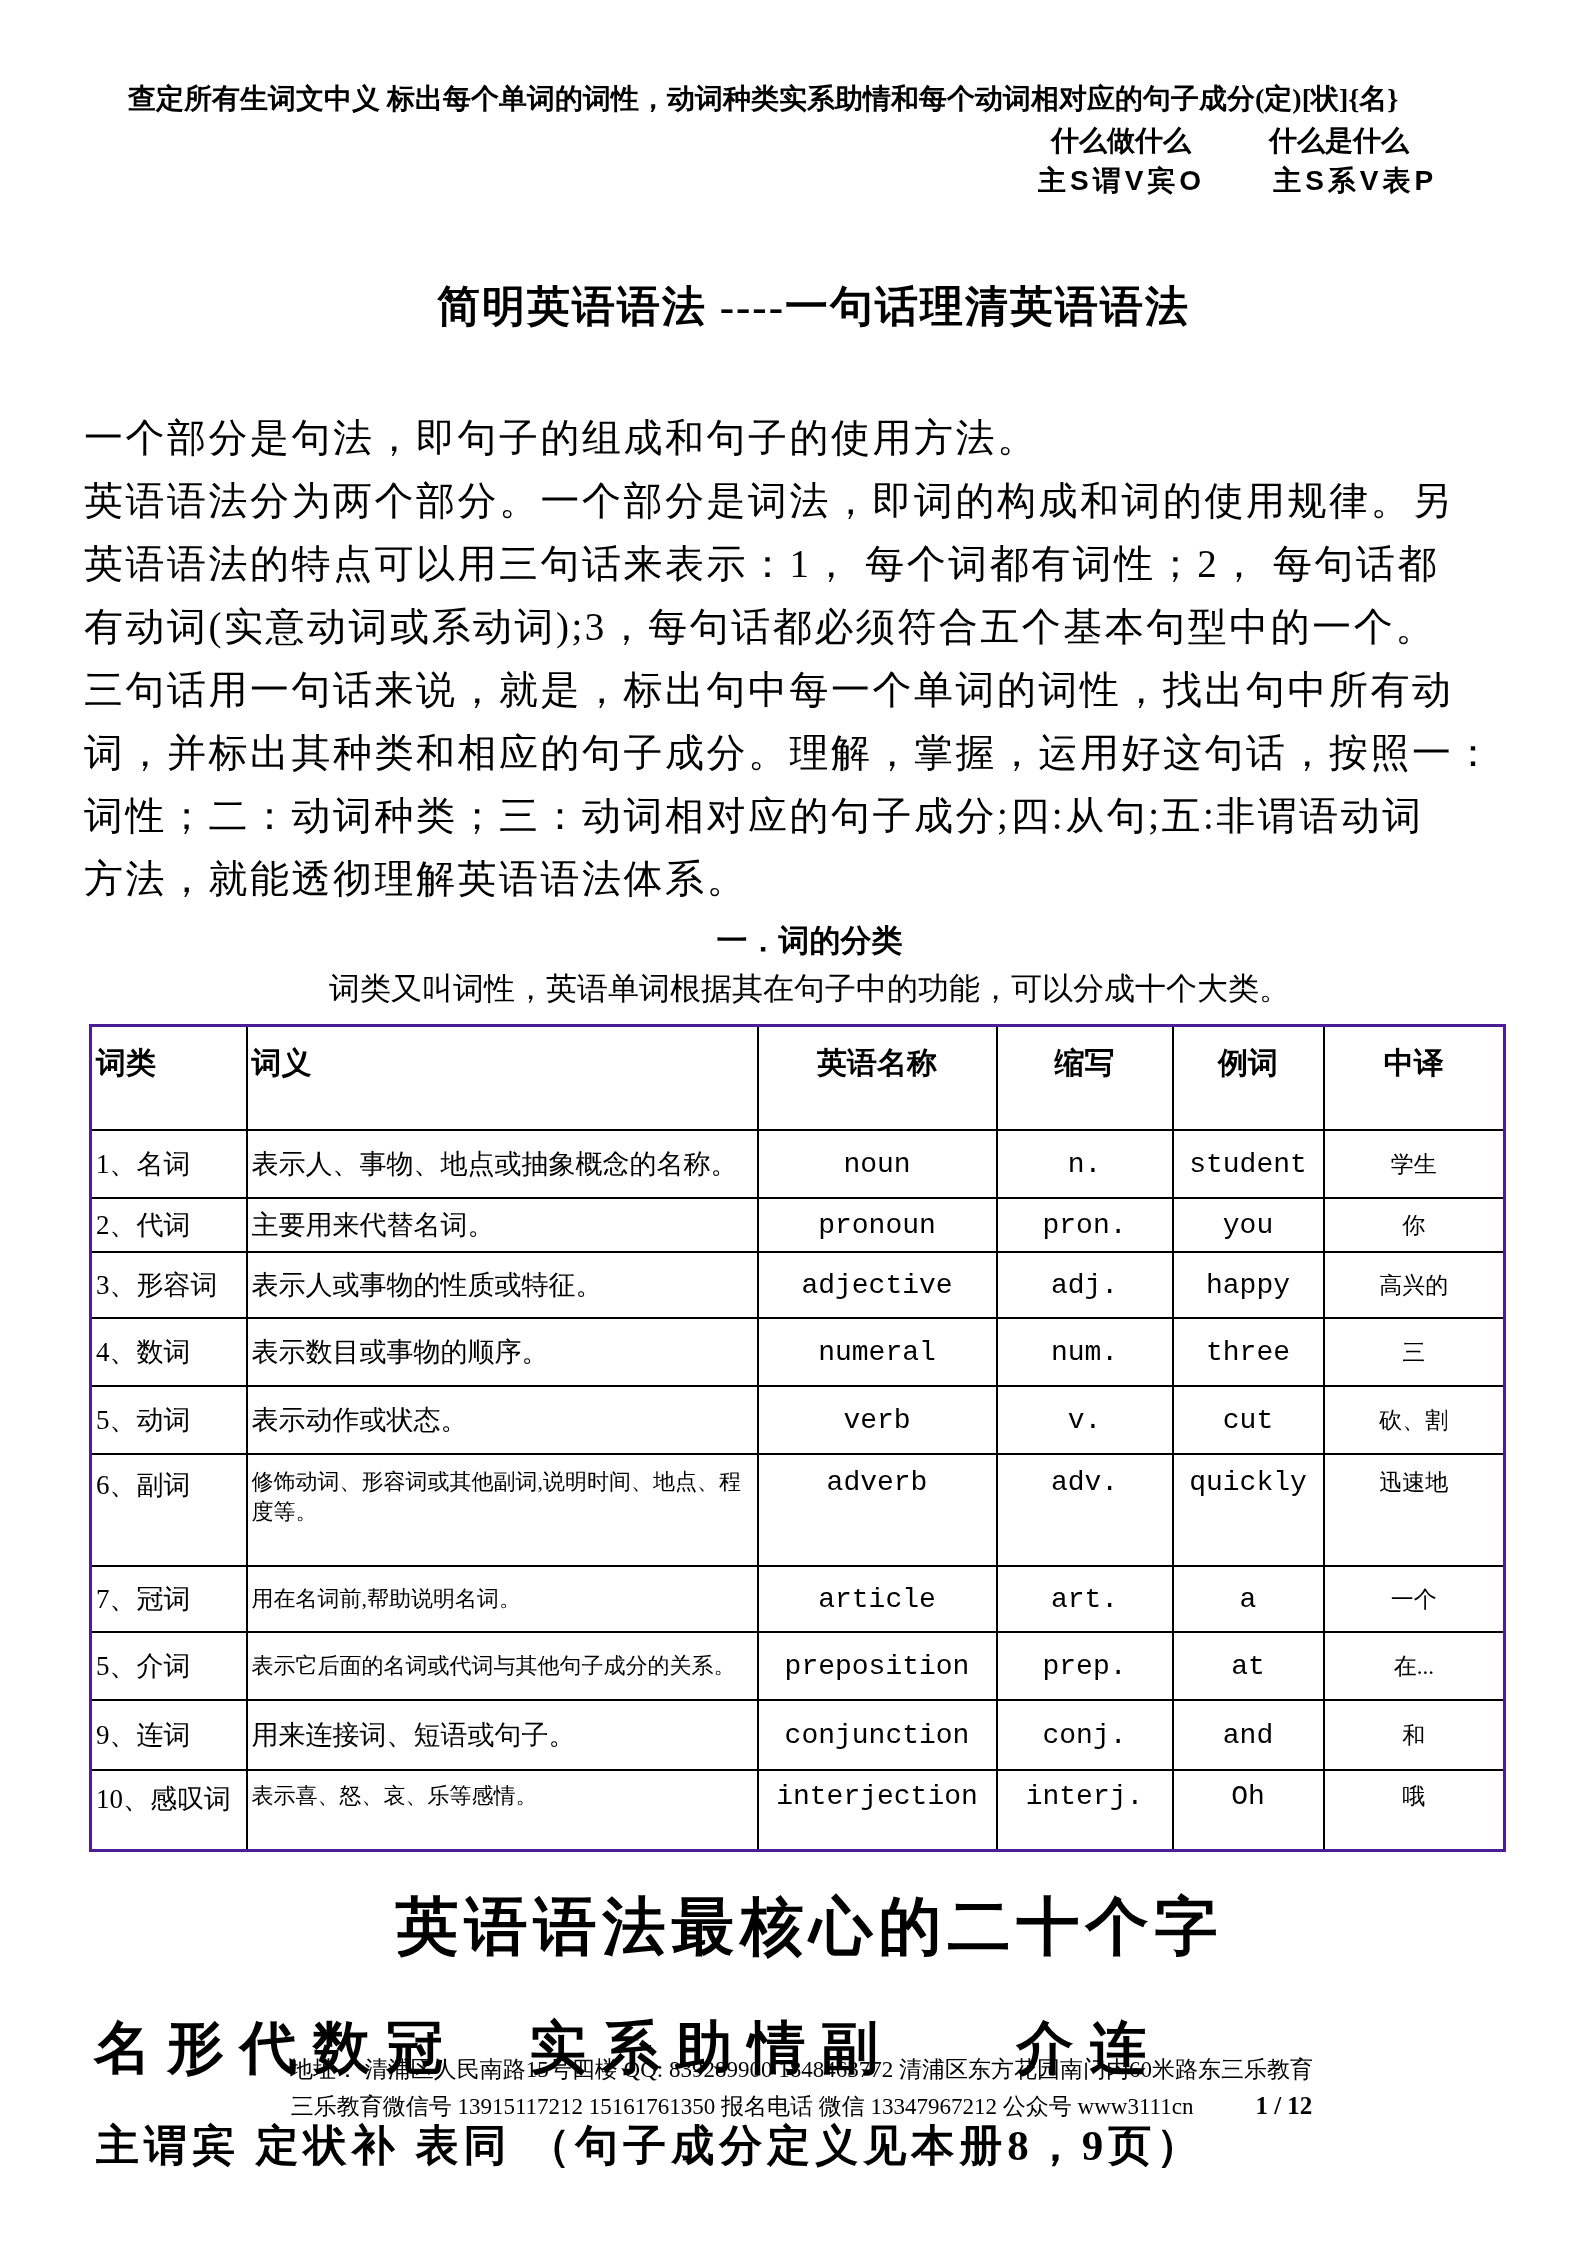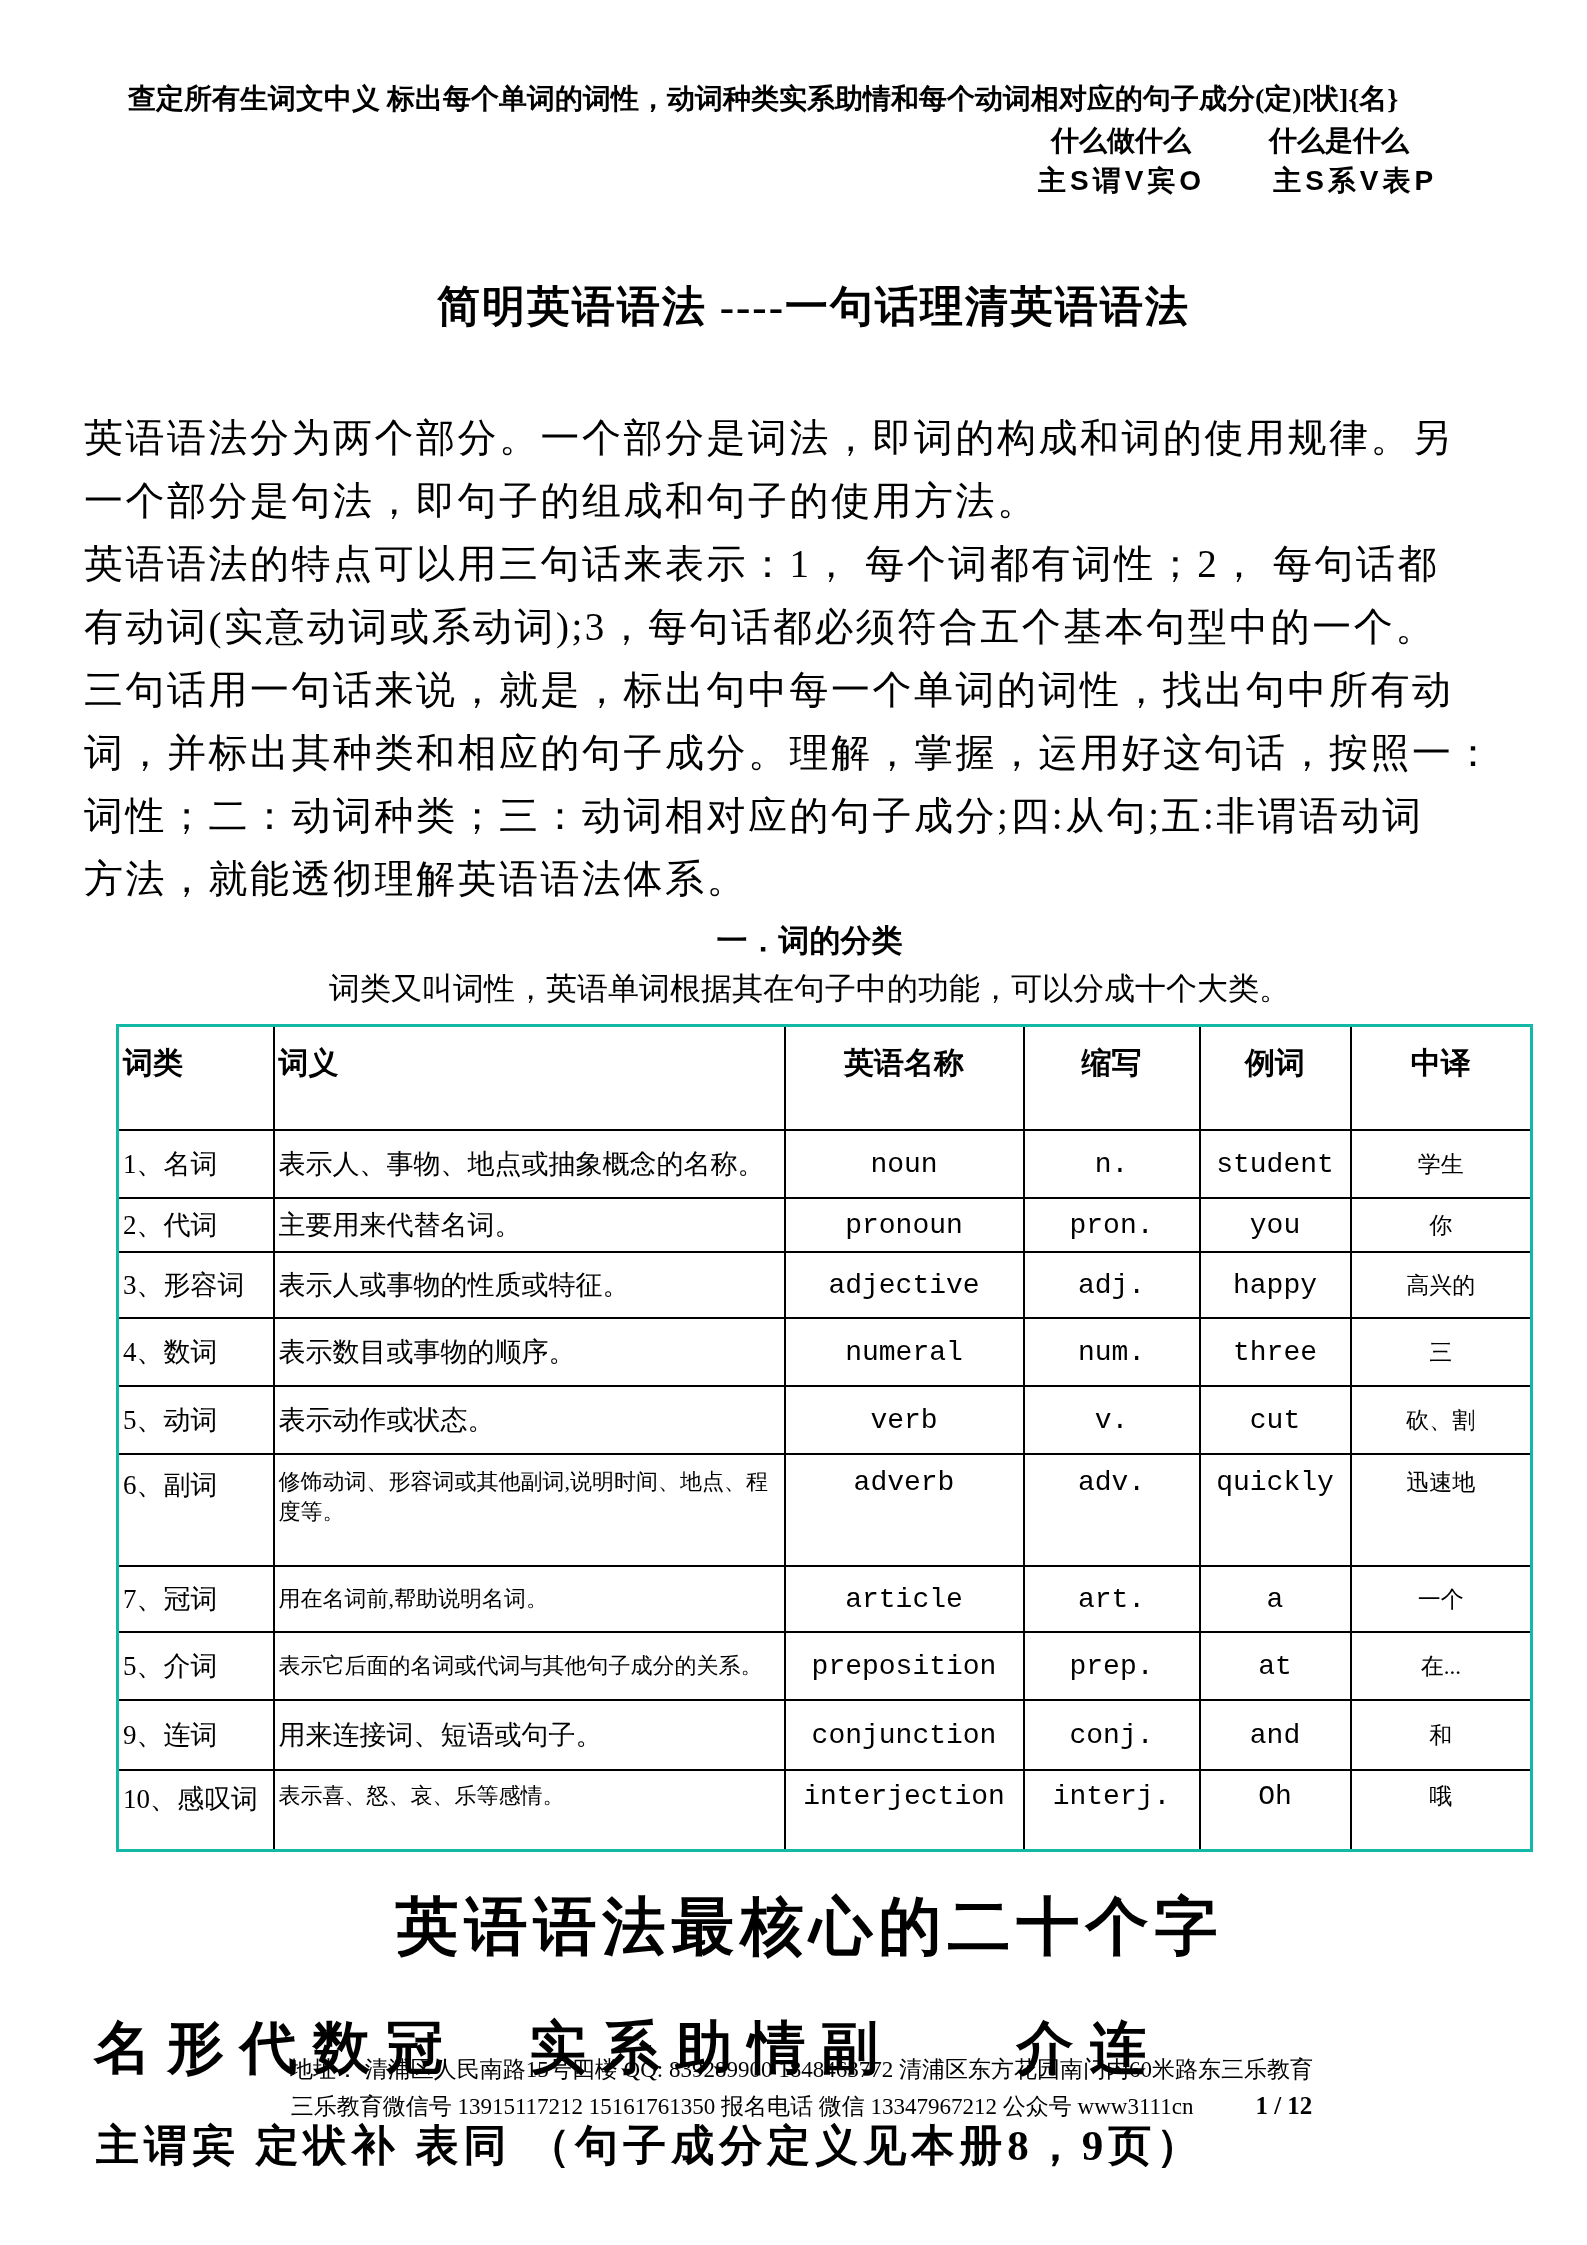--- a/index.html
+++ b/index.html
@@ -81,24 +81,24 @@
   }
   .sec-sub {
     margin-top: 6px;
     text-align: center;
     font-size: 31px;
     white-space: nowrap;
   }
 
   
   table.wordclass {
-    margin: 14px 0 0 100px;
+    margin: 14px 0 0 73px;
     width: 1414px;
     border-collapse: collapse;
-    border: 3px solid #14b8a6;
+    border: 3px solid #4c1d95;
     table-layout: fixed;
   }
   table.wordclass th, table.wordclass td {
     border: 2px solid #000;
     vertical-align: middle;
     padding: 2px 4px;
     overflow: hidden;
   }
   table.wordclass th {
     font-weight: 600;
@@ -190,22 +190,22 @@
     </div>
     <div class="anno-line3">
       <span>主S谓V宾O</span>
       <span>主S系V表P</span>
     </div>
   </div>
 
   <h1 class="doc-title">简明英语语法 ----一句话理清英语语法</h1>
 
   <div class="intro">
+      <div class="intro-line">一个部分是句法，即句子的组成和句子的使用方法。</div>
       <div class="intro-line">英语语法分为两个部分。一个部分是词法，即词的构成和词的使用规律。另</div>
-      <div class="intro-line">一个部分是句法，即句子的组成和句子的使用方法。</div>
       <div class="intro-line">英语语法的特点可以用三句话来表示：1， 每个词都有词性；2， 每句话都</div>
       <div class="intro-line">有动词(实意动词或系动词);3，每句话都必须符合五个基本句型中的一个。</div>
       <div class="intro-line">三句话用一句话来说，就是，标出句中每一个单词的词性，找出句中所有动</div>
       <div class="intro-line">词，并标出其种类和相应的句子成分。理解，掌握，运用好这句话，按照一：</div>
       <div class="intro-line">词性；二：动词种类；三：动词相对应的句子成分;四:从句;五:非谓语动词</div>
       <div class="intro-line">方法，就能透彻理解英语语法体系。</div>
     </div>
 
   <div class="sec-head">一．词的分类</div>
   <div class="sec-sub">词类又叫词性，英语单词根据其在句子中的功能，可以分成十个大类。</div>

